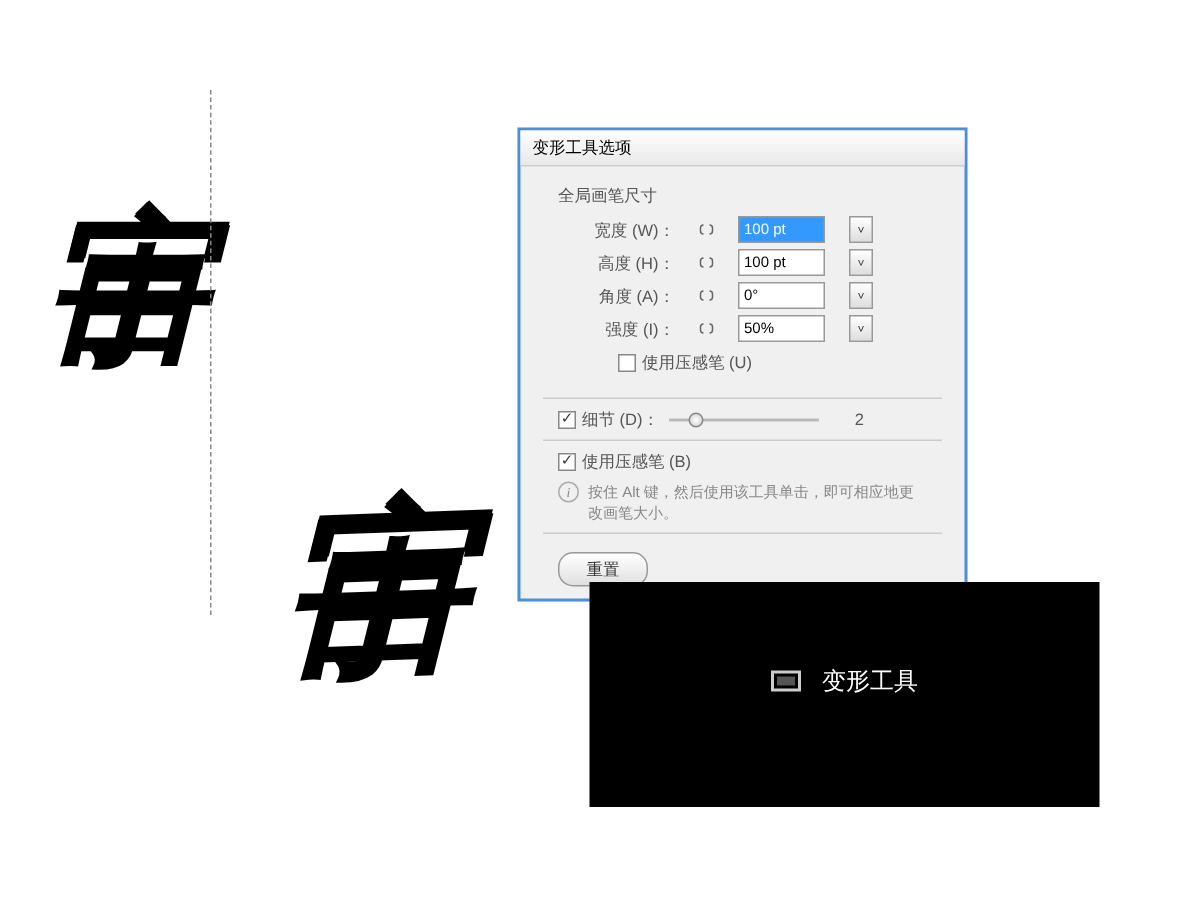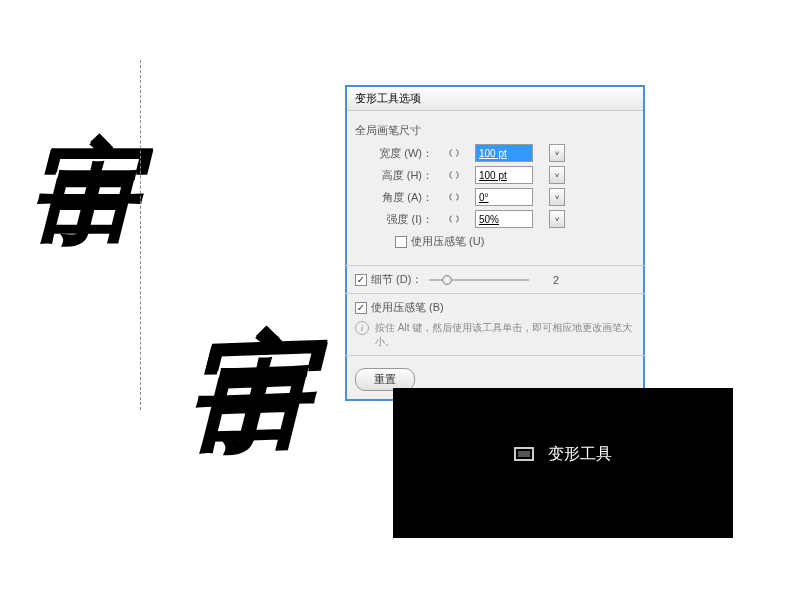--- a/index.html
+++ b/index.html
@@ -5,28 +5,28 @@
     * { box-sizing: border-box; margin: 0; padding: 0; }
     body { width: 792px; height: 603px; background: #fff; font-family: "Microsoft YaHei", sans-serif; position: relative; overflow: hidden; }
     
     .calligraphy-left { position: absolute; left: 10px; top: 40px; font-size: 110px; font-family: "STKaiti", "KaiTi", cursive; font-weight: bold; writing-mode: vertical-rl; font-style: italic; }
     .calligraphy-right { position: absolute; left: 165px; top: 220px; font-size: 125px; font-family: "STKaiti", "KaiTi", cursive; font-weight: bold; writing-mode: vertical-rl; font-style: italic; transform: skewY(-2deg); }
     
     .divider { position: absolute; left: 140px; top: 60px; width: 0; height: 350px; border-left: 1px dashed #888; }
     
     .dialog { position: absolute; left: 345px; top: 85px; width: 300px; border: 2px solid #4a90d9; background: #f0f0f0; font-size: 11px; }
     .dialog-title { background: linear-gradient(#fff, #e8e8e8); border-bottom: 1px solid #ccc; padding: 4px 8px; font-size: 11px; }
-    .dialog-body { padding: 8px 8px; }
+    .dialog-body { padding: 8px 25px; }
     
     .group-label { color: #555; margin: 4px 0 6px 0; font-size: 11px; }
     .row { display: flex; align-items: center; margin: 4px 0; padding-left: 20px; gap: 12px; }
     .row-label { width: 58px; text-align: right; color: #555; font-size: 11px; }
     .link-icon { width: 12px; height: 12px; margin: 0 3px; display: inline-block; }
     .link-icon svg { width: 12px; height: 12px; stroke: #666; fill: none; }
-    .input-box { width: 58px; height: 18px; border: 1px solid #999; background: #fff; font-size: 10px; padding: 1px 3px; display: inline-flex; align-items: center; text-decoration: underline; }
+    .input-box { width: 58px; height: 18px; border: 1px solid #999; background: #fff; font-size: 10px; padding: 1px 3px; display: inline-flex; align-items: center; }
     .input-box.selected { background: #3399ff; color: #fff; }
     .dropdown-btn { width: 16px; height: 18px; border: 1px solid #999; background: linear-gradient(#fff,#ddd); margin-left: 4px; display: inline-flex; align-items: center; justify-content: center; font-size: 8px; color: #333; }
     .checkbox-row { display: flex; align-items: center; margin: 6px 0 16px 40px; font-size: 11px; color: #555; }
     .checkbox { width: 12px; height: 12px; border: 1px solid #888; background: #fff; margin-right: 4px; display: inline-flex; align-items: center; justify-content: center; font-size: 10px; }
     .checkbox.checked::after { content: "✓"; color: #333; font-size: 10px; line-height: 1; }
     
     .hr { border: none; border-top: 1px solid #ccc; margin: 6px -10px; }
     
     .slider-row { display: flex; align-items: center; margin: 6px 0; font-size: 11px; color: #555; }
     .slider-row .checkbox { margin-right: 4px; }

